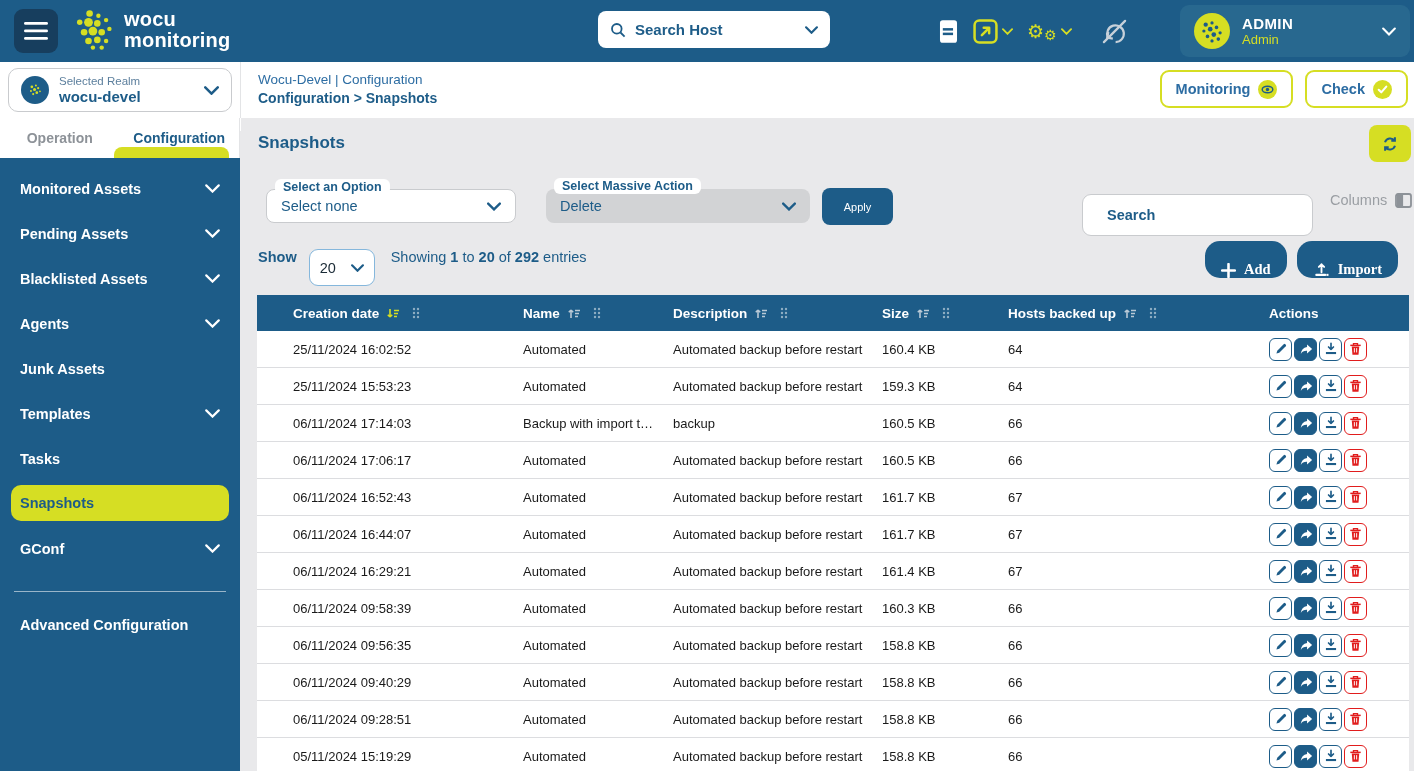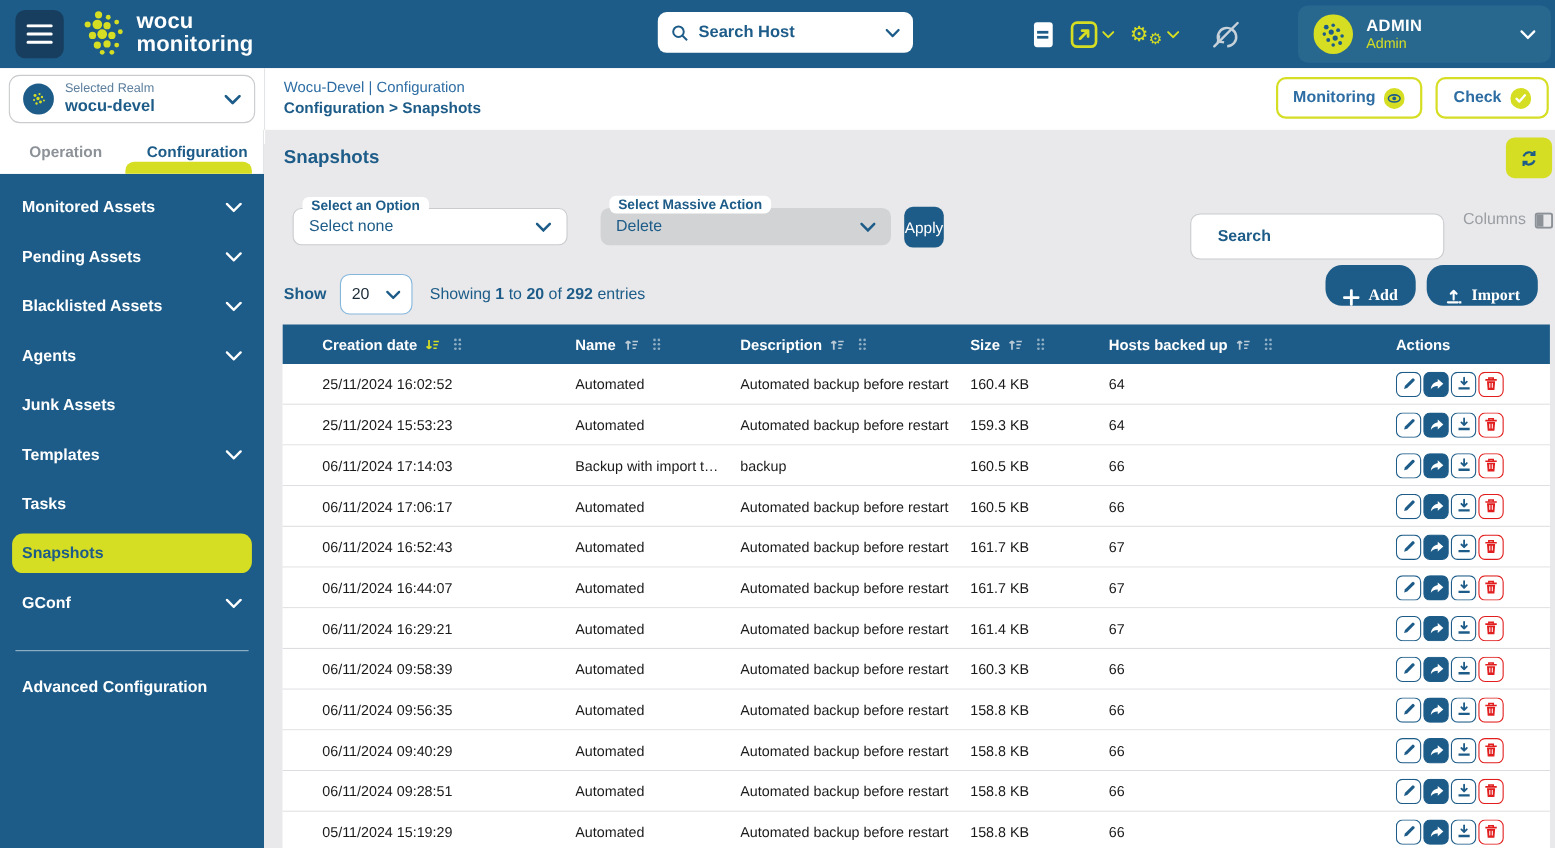--- a/index.html
+++ b/index.html
@@ -58,27 +58,27 @@
   
   .main{position:absolute;left:241px;top:118px;width:1173px;height:653px;background:var(--bg);overflow:hidden;}
   .page-title{position:absolute;left:17px;top:15px;font-size:17px;font-weight:bold;color:var(--blue);}
   .refresh-btn{position:absolute;right:3px;top:7px;width:42px;height:37px;background:var(--lime);border:none;border-radius:8px;display:flex;align-items:center;justify-content:center;cursor:pointer;}
 
   .select{position:absolute;height:34px;border-radius:8px;display:flex;align-items:center;padding:0 14px;cursor:pointer;}
   .select .val{flex:1;color:var(--blue);font-size:14.5px;}
   .float-label{position:absolute;top:-11px;left:8px;background:#fff;border-radius:6px;padding:1px 8px;font-size:12.5px;font-weight:bold;color:var(--blue);white-space:nowrap;}
   .sel-option{left:25px;top:71px;width:250px;background:#fff;border:1px solid var(--border);}
   .sel-massive{left:305px;top:71px;width:264px;background:#d2d3d5;}
-  .apply-btn{position:absolute;left:581px;top:70px;width:36px;height:37px;background:var(--blue);color:#fff;border:none;border-radius:8px;font-size:14px;font-family:inherit;cursor:pointer;}
+  .apply-btn{position:absolute;left:581px;top:70px;width:71px;height:37px;background:var(--blue);color:#fff;border:none;border-radius:8px;font-size:11px;font-family:inherit;cursor:pointer;}
   .search-box{position:absolute;left:841px;top:76px;width:231px;height:42px;background:#fff;border:1px solid var(--border);border-radius:9px;display:flex;align-items:center;gap:10px;padding:0 14px;}
   .search-box input{border:none;outline:none;flex:1;font-family:inherit;font-size:14.5px;font-weight:bold;color:var(--blue);background:transparent;}
   .search-box input::placeholder{color:var(--blue);opacity:1;}
   .columns-ctl{position:absolute;left:1089px;top:74px;display:flex;align-items:center;gap:8px;color:#9a9ea3;font-size:14.5px;cursor:pointer;}
 
-  .show-row{position:absolute;left:17px;top:131px;display:flex;align-items:center;gap:12px;}
+  .show-row{position:absolute;left:17px;top:131px;display:flex;gap:12px;}
   .show-label{font-size:14.5px;color:var(--blue);font-weight:bold;}
   .pagesize{position:relative;width:66px;height:37px;border:1.5px solid #85b7dc;border-radius:9px;background:#fff;display:flex;align-items:center;padding:0 10px;cursor:pointer;}
   .pagesize .val{flex:1;color:#1a2a36;font-size:14.5px;}
   .summary{font-size:14.5px;color:var(--blue);margin-left:4px;}
   .summary b{font-weight:bold;}
   .crud-btns{position:absolute;right:16px;top:123px;display:flex;gap:10px;}
   .crud-btn{height:37px;background:var(--blue);color:#fff;border:none;border-radius:15px;font-size:14.5px;font-weight:bold;font-family:Liberation Serif, serif;display:flex;align-items:flex-end;gap:8px;padding:0 16px;cursor:pointer;}
 
   
   .table{position:absolute;left:16px;top:177px;width:1152px;}

